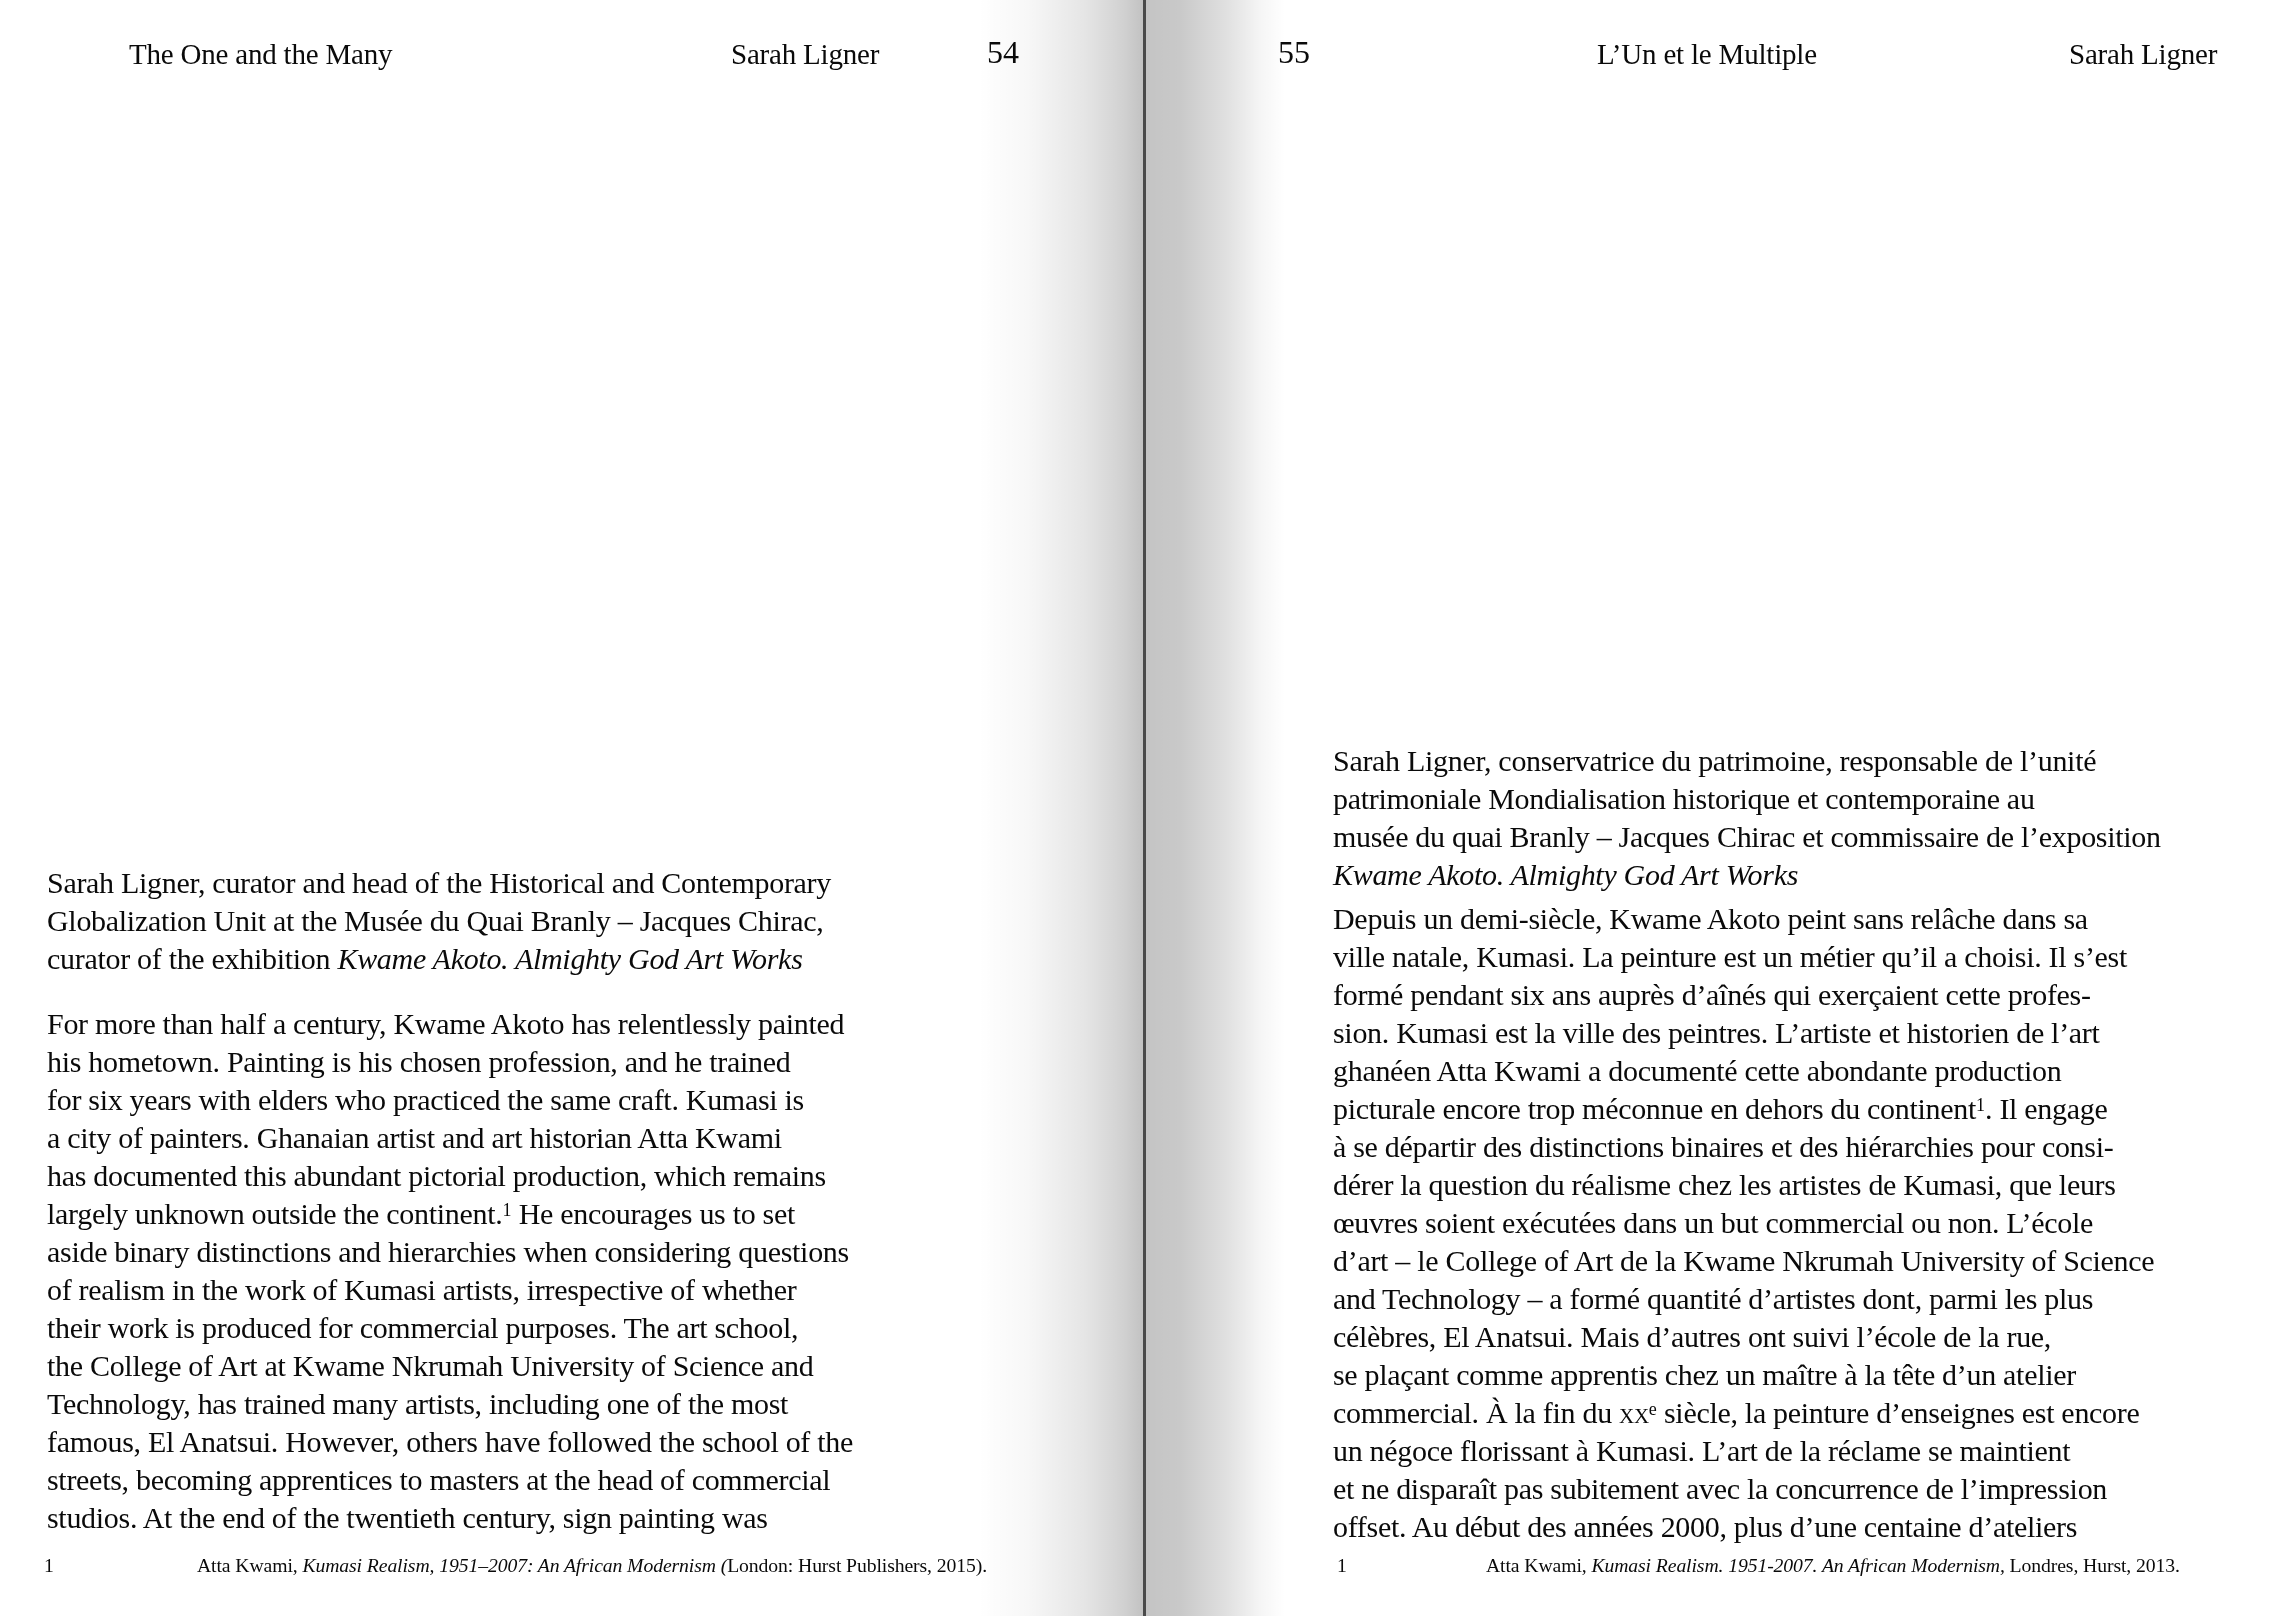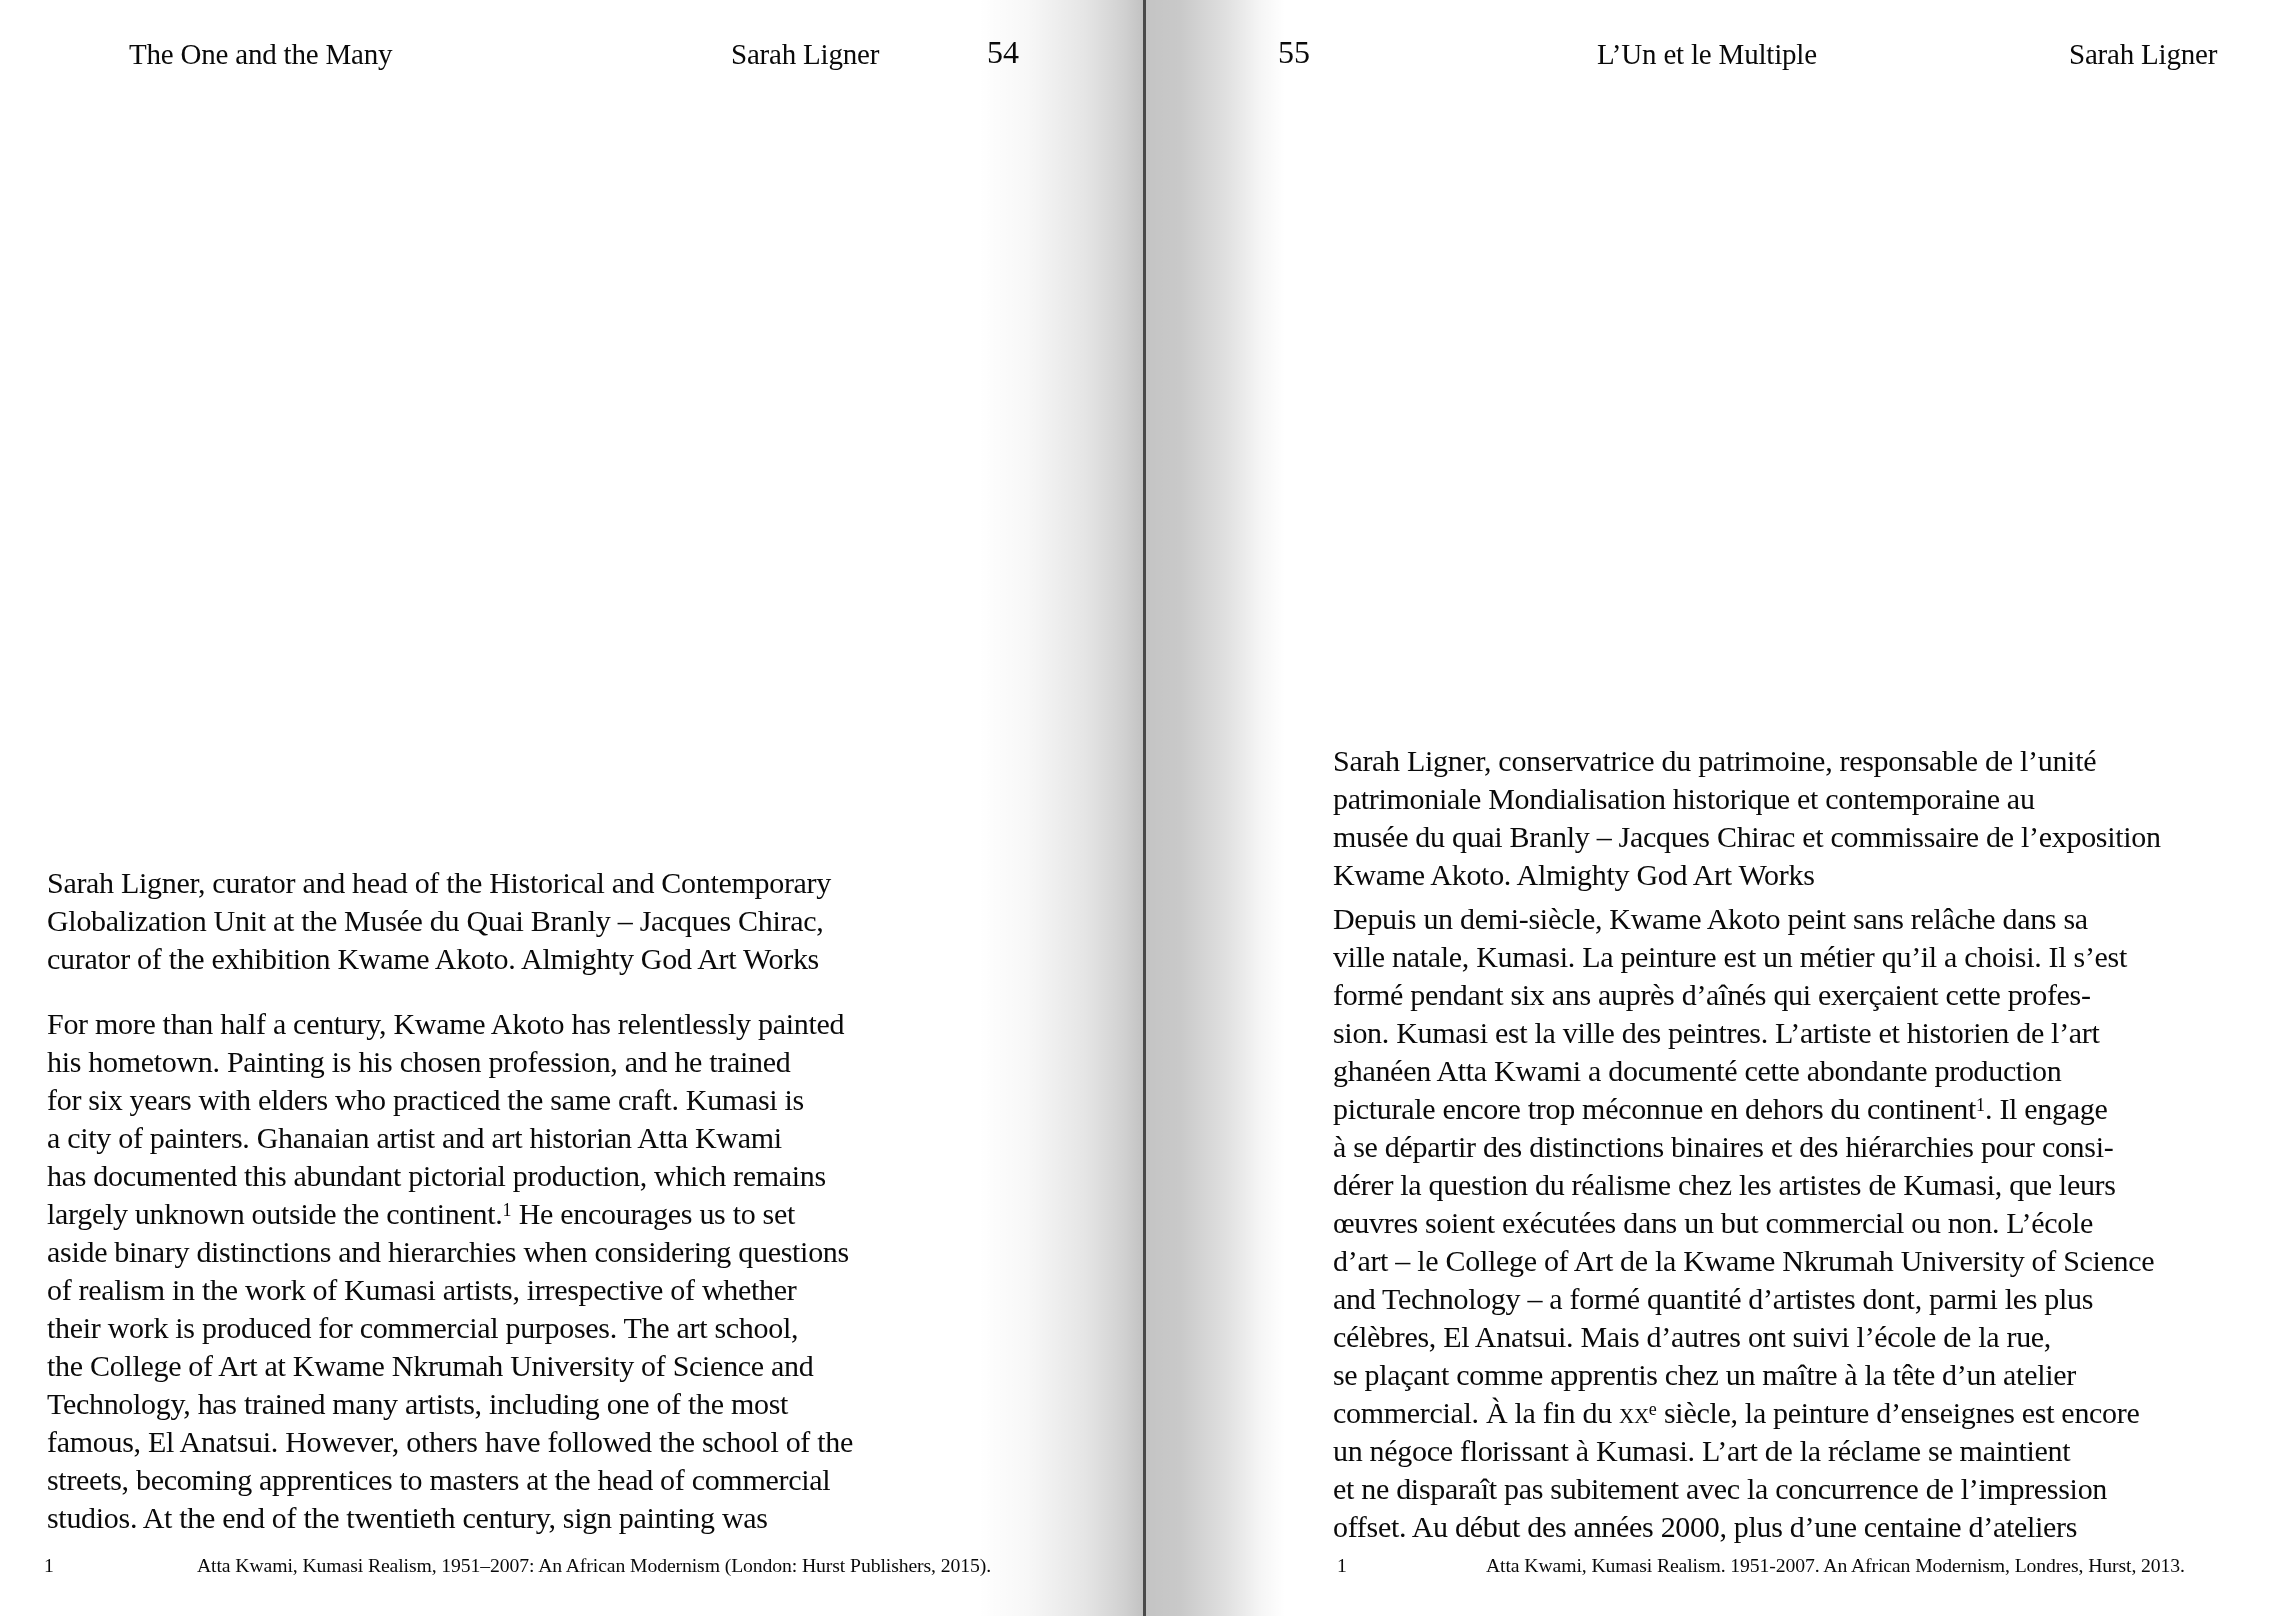--- a/index.html
+++ b/index.html
@@ -65,21 +65,21 @@
     letter-spacing: -0.3px;
   }
   .tline { white-space: nowrap; height: 38px; }
   .footnote {
     font-size: 19.7px;
     line-height: 24px;
     letter-spacing: -0.1px;
   }
   .footnote .tline { height: 24px; }
 
-  .s-i { }
+  .s-i { font-style: italic; }
   .s-sup {
     font-size: 0.6em;
     position: relative;
     top: -0.42em;
     letter-spacing: 0;
   }
   .s-sc { font-variant: small-caps; margin-top: 8px; }
 </style>
 </head>
 <body>

